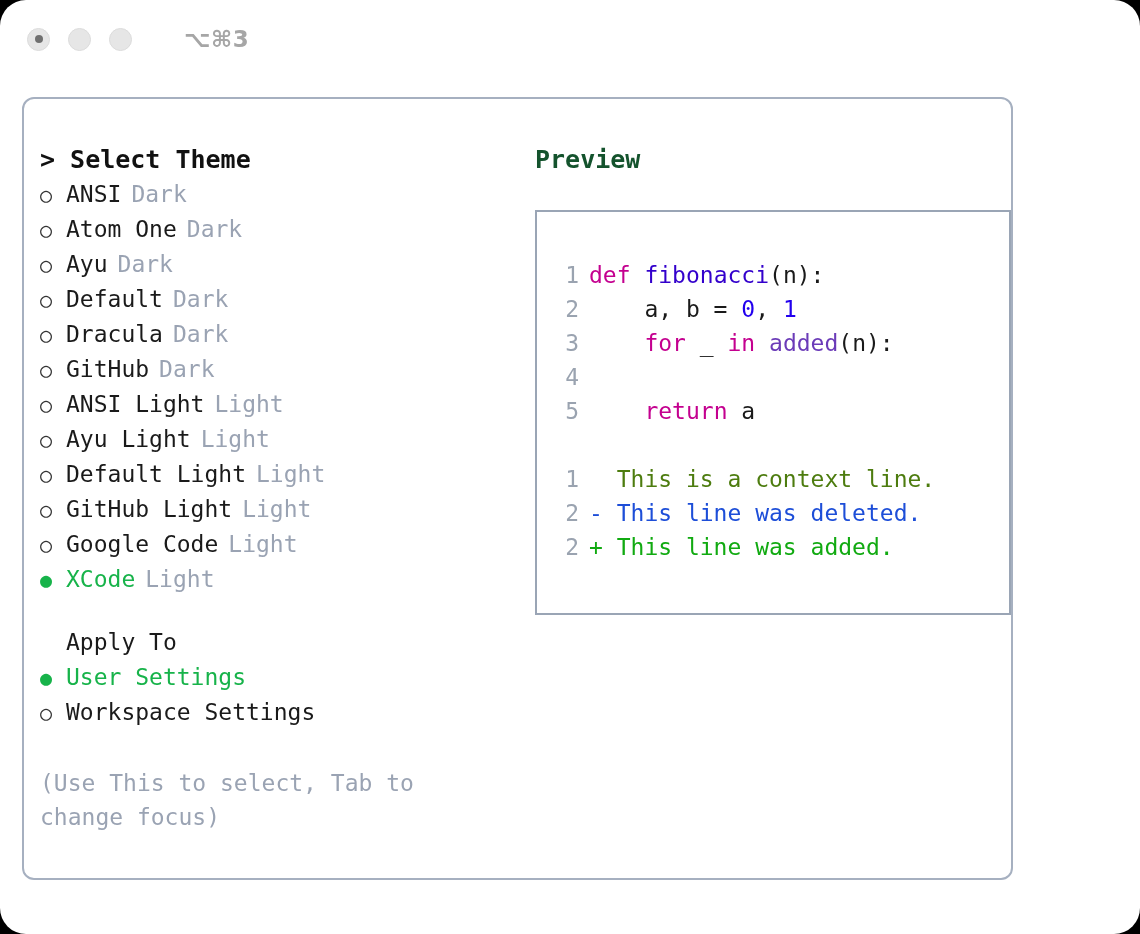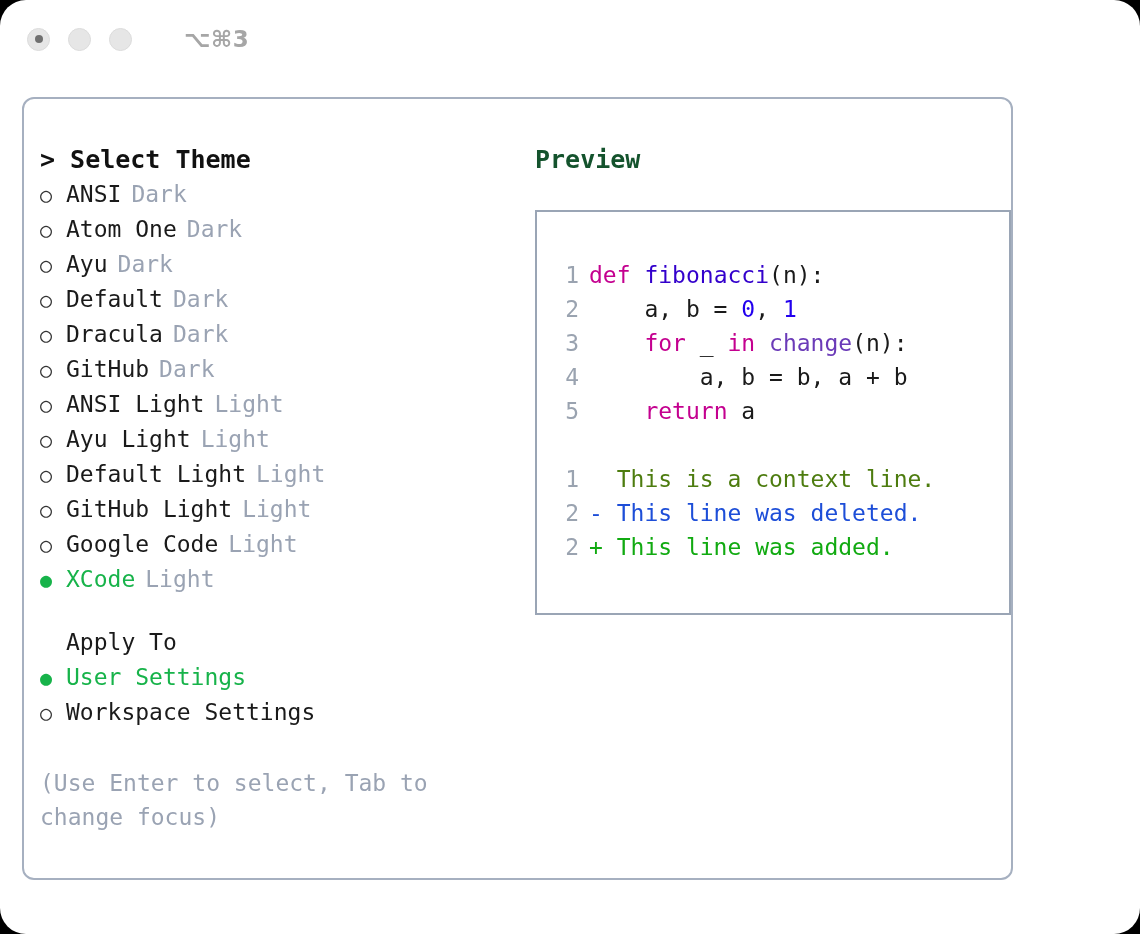--- a/index.html
+++ b/index.html
@@ -228,32 +228,32 @@
 
         <div class="opt-row">
           <span class="marker blank">○</span>
           <span class="opt-label">Apply To</span>
         </div>
         <div id="apply-to-list">
             <div class="opt-row"><span class="marker filled">●</span><span class="opt-label selected">User Settings</span></div>
             <div class="opt-row"><span class="marker">○</span><span class="opt-label">Workspace Settings</span></div>
           </div>
 
-        <div class="hint">(Use Enter to select, Tab to
+        <div class="hint">(Use This to select, Tab to
 change focus)</div>
       </div>
 
       <div class="right-col">
         <div class="preview-title">Preview</div>
         <div class="preview-box">
           <div id="code-preview">
               <div class="code-line"><span class="lno">1</span><span class="code-text"><span class="tok-kw">def</span><span class="tok-pln"> </span><span class="tok-fn">fibonacci</span><span class="tok-pln">(n):</span></span></div>
               <div class="code-line"><span class="lno">2</span><span class="code-text"><span class="tok-pln">    a, b = </span><span class="tok-num">0</span><span class="tok-pln">, </span><span class="tok-num">1</span></span></div>
-              <div class="code-line"><span class="lno">3</span><span class="code-text"><span class="tok-pln">    </span><span class="tok-kw">for</span><span class="tok-pln"> _ </span><span class="tok-kw">in</span><span class="tok-pln"> </span><span class="tok-call">change</span><span class="tok-pln">(n):</span></span></div>
-              <div class="code-line"><span class="lno">4</span><span class="code-text"><span class="tok-pln">        a, b = b, a + b</span></span></div>
+              <div class="code-line"><span class="lno">3</span><span class="code-text"><span class="tok-pln">    </span><span class="tok-kw">for</span><span class="tok-pln"> _ </span><span class="tok-kw">in</span><span class="tok-pln"> </span><span class="tok-call">added</span><span class="tok-pln">(n):</span></span></div>
+              <div class="code-line"><span class="lno">4</span></div>
               <div class="code-line"><span class="lno">5</span><span class="code-text"><span class="tok-pln">    </span><span class="tok-kw">return</span><span class="tok-pln"> a</span></span></div>
             </div>
           <div class="blank-line"></div>
           <div id="diff-preview">
               <div class="code-line"><span class="lno">1</span><span class="code-text diff-ctx">  This is a context line.</span></div>
               <div class="code-line"><span class="lno">2</span><span class="code-text diff-del">- This line was deleted.</span></div>
               <div class="code-line"><span class="lno">2</span><span class="code-text diff-add">+ This line was added.</span></div>
             </div>
         </div>
       </div>

